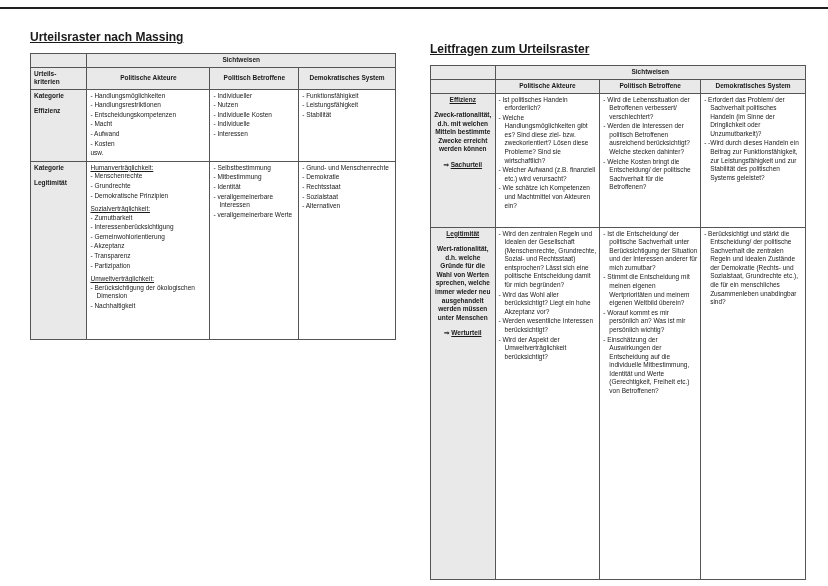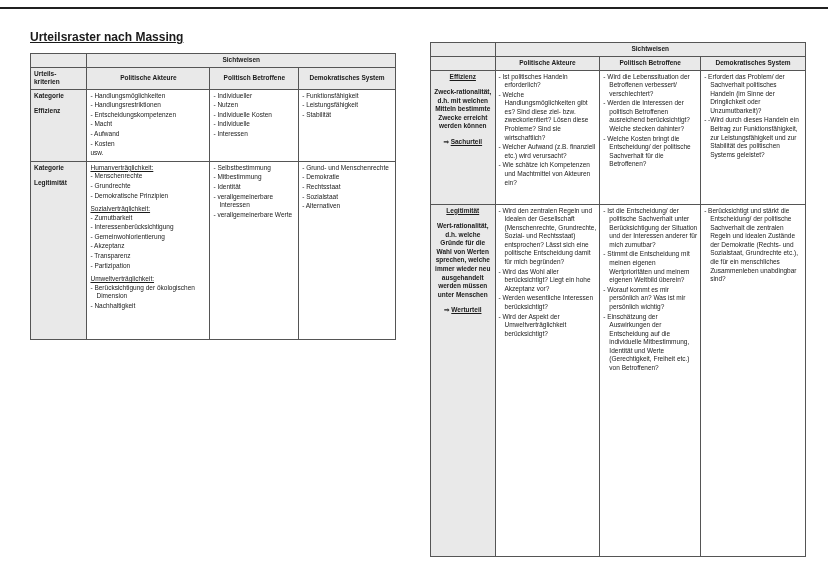--- a/index.html
+++ b/index.html
@@ -121,20 +121,21 @@
             <div class="li">- Rechtsstaat</div>
             <div class="li">- Sozialstaat</div>
             <div class="li">- Alternativen</div>
           </td>
     </tr>
   </tbody>
     </table>
 </div>
 
 <div class="block" id="right-block">
+  <div class="doc-title">Leitfragen zum Urteilsraster</div>
   <table>
     <colgroup>
         <col style="width:64px">
         <col style="width:104px">
         <col style="width:100px">
         <col style="width:104px">
       </colgroup>
     <tbody>
         <tr style="height:13px">
       <td class="side"></td>

